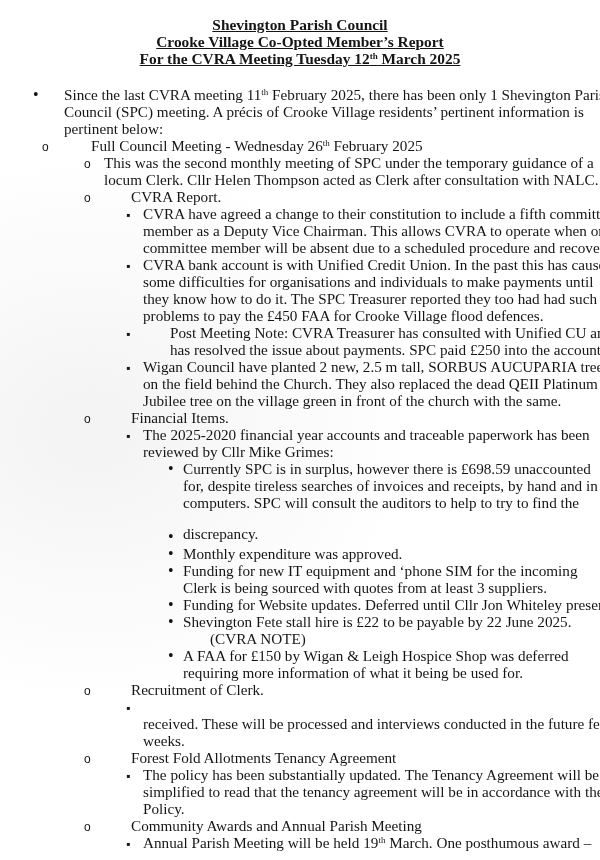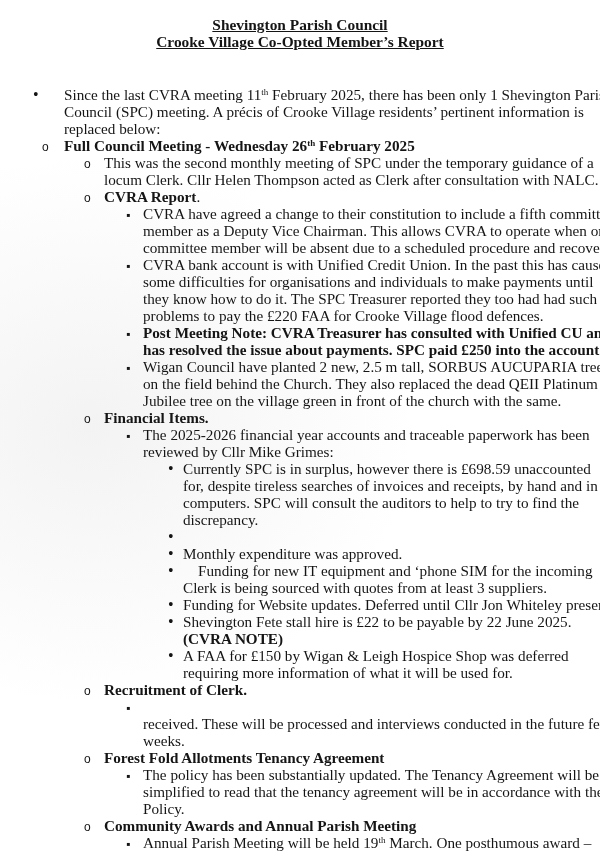--- a/index.html
+++ b/index.html
@@ -3,102 +3,103 @@
 <meta charset="utf-8">
 <style>
   html, body { margin:0; padding:0; background:#ffffff; }
   body { width:600px; height:860px; overflow:hidden; position:relative;
          font-family:"Liberation Serif", serif; font-size:15.2px; color:#151515; }
   .page { position:absolute; left:0; top:0; width:600px; height:860px;
           background: radial-gradient(ellipse at 15% 50%, #f3f3f3 0%, #ffffff 45%), #fff; }
   .title { position:absolute; left:0; width:600px; text-align:center; font-weight:bold;
            text-decoration:underline; font-size:15.4px; line-height:16.5px; }
   .line { position:absolute; white-space:nowrap; line-height:17px; }
-  .b { font-weight:bold; }
+  .b { font-weight:normal;margin-left:27px; }
   sup { font-size:9px; line-height:0; vertical-align:5px; }
   .mark { position:absolute; line-height:17px; }
   .dot::before { content:"\2022"; font-size:16px; }
   .circ::before { content:"o"; font-family:"Liberation Sans", sans-serif; font-size:12px; }
   .sq::before { content:"\25AA"; font-size:12px; }
 </style>
 </head>
 <body>
 
 <div class="page">
 
   <div class="title" style="top:17px">Shevington Parish Council</div>
   <div class="title" style="top:34px">Crooke Village Co-Opted Member’s Report</div>
+  <div class="title" style="top:51px"><span>For the  CVRA Meeting Tuesday 12</span><sup>th</sup><span> March 2025</span></div>
 
   <span class="mark dot" style="left:33px;top:86px"></span>
   <div class="line" style="left:64px;top:86px"><span>Since the last CVRA meeting 11</span><sup>th</sup><span> February 2025, there has been only 1 Shevington Parish</span></div>
   <div class="line" style="left:64px;top:103px">Council (SPC) meeting. A précis of Crooke Village residents’ pertinent information is</div>
-  <div class="line" style="left:64px;top:120px">replaced below:</div>
+  <div class="line" style="left:64px;top:120px">pertinent below:</div>
 
   <span class="mark circ" style="left:42px;top:137px"></span>
   <div class="line b" style="left:64px;top:137px"><span>Full Council Meeting - Wednesday 26</span><sup>th</sup><span> February 2025</span></div>
 
   <span class="mark circ" style="left:84px;top:154px"></span>
   <div class="line" style="left:104px;top:171px">locum Clerk. Cllr Helen Thompson acted as Clerk after consultation with NALC.</div>
   <div class="line" style="left:104px;top:154px">This was the second monthly meeting of SPC under the temporary guidance of a</div>
 
   <span class="mark circ" style="left:84px;top:188px"></span>
   <div class="line" style="left:104px;top:188px"><span class="b">CVRA Report</span><span>.</span></div>
 
   <span class="mark sq" style="left:126px;top:205px"></span>
   <div class="line" style="left:143px;top:205px">CVRA have agreed a change to their constitution to include a fifth committee</div>
   <div class="line" style="left:143px;top:222px">member as a Deputy Vice Chairman. This allows CVRA to operate when one</div>
   <div class="line" style="left:143px;top:239px">committee member will be absent due to a scheduled procedure and recovery.</div>
 
   <span class="mark sq" style="left:126px;top:256px"></span>
   <div class="line" style="left:143px;top:256px">CVRA bank account is with Unified Credit Union. In the past this has caused</div>
   <div class="line" style="left:143px;top:290px">they know how to do it. The SPC Treasurer reported they too had had such</div>
   <div class="line" style="left:143px;top:273px">some difficulties for organisations and individuals to make payments until</div>
-  <div class="line" style="left:143px;top:307px">problems to pay the £220 FAA for Crooke Village flood defences.</div>
+  <div class="line" style="left:143px;top:307px">problems to pay the £450 FAA for Crooke Village flood defences.</div>
 
   <span class="mark sq" style="left:126px;top:324px"></span>
   <div class="line b" style="left:143px;top:324px">Post Meeting Note: CVRA Treasurer has consulted with Unified CU and</div>
   <div class="line b" style="left:143px;top:341px">has resolved the issue about payments. SPC paid £250 into the account.</div>
 
   <span class="mark sq" style="left:126px;top:358px"></span>
   <div class="line" style="left:143px;top:358px">Wigan Council have planted 2 new, 2.5 m tall, SORBUS AUCUPARIA trees</div>
   <div class="line" style="left:143px;top:375px">on the field behind the Church. They also replaced the dead QEII Platinum</div>
   <div class="line" style="left:143px;top:392px">Jubilee tree on the village green in front of the church with the same.</div>
 
   <span class="mark circ" style="left:84px;top:409px"></span>
   <div class="line b" style="left:104px;top:409px">Financial Items.</div>
 
   <span class="mark sq" style="left:126px;top:426px"></span>
-  <div class="line" style="left:143px;top:426px">The 2025-2026 financial year accounts and traceable paperwork has been</div>
+  <div class="line" style="left:143px;top:426px">The 2025-2020 financial year accounts and traceable paperwork has been</div>
   <div class="line" style="left:143px;top:443px">reviewed by Cllr Mike Grimes:</div>
 
   <span class="mark dot" style="left:168px;top:460px"></span>
   <div class="line" style="left:183px;top:460px">Currently SPC is in surplus, however there is £698.59 unaccounted</div>
   <div class="line" style="left:183px;top:477px">for, despite tireless searches of invoices and receipts, by hand and in</div>
   <div class="line" style="left:183px;top:494px">computers. SPC will consult the auditors to help to try to find the</div>
-  <div class="line" style="left:183px;top:511px">discrepancy.</div>
+  <div class="line" style="left:183px;top:525px">discrepancy.</div>
 
   <span class="mark dot" style="left:168px;top:528px"></span>
 
   <span class="mark dot" style="left:168px;top:545px"></span>
   <div class="line" style="left:183px;top:545px">Monthly expenditure was approved.</div>
 
   <span class="mark dot" style="left:168px;top:562px"></span>
-  <div class="line" style="left:198px;top:562px">Funding for new IT equipment and ‘phone SIM for the incoming</div>
+  <div class="line" style="left:183px;top:562px">Funding for new IT equipment and ‘phone SIM for the incoming</div>
   <div class="line" style="left:183px;top:579px">Clerk is being sourced with quotes from at least 3 suppliers.</div>
 
   <span class="mark dot" style="left:168px;top:596px"></span>
   <div class="line" style="left:183px;top:596px">Funding for Website updates. Deferred until Cllr Jon Whiteley present</div>
 
   <span class="mark dot" style="left:168px;top:613px"></span>
   <div class="line" style="left:183px;top:613px">Shevington Fete stall hire is £22 to be payable by 22 June 2025.</div>
   <div class="line b" style="left:183px;top:630px">(CVRA NOTE)</div>
 
   <span class="mark dot" style="left:168px;top:647px"></span>
   <div class="line" style="left:183px;top:647px">A FAA for £150 by Wigan &amp; Leigh Hospice Shop was deferred</div>
-  <div class="line" style="left:183px;top:664px">requiring more information of what it will be used for.</div>
+  <div class="line" style="left:183px;top:664px">requiring more information of what it being be used for.</div>
 
   <span class="mark circ" style="left:84px;top:681px"></span>
   <div class="line b" style="left:104px;top:681px">Recruitment of Clerk.</div>
   <span class="mark sq" style="left:126px;top:698px"></span>
   <div class="line" style="left:143px;top:715px">received. These will be processed and interviews conducted in the future few</div>
   <div class="line" style="left:143px;top:732px">weeks.</div>
 
   <span class="mark circ" style="left:84px;top:749px"></span>
   <div class="line b" style="left:104px;top:749px">Forest Fold Allotments Tenancy Agreement</div>
   <span class="mark sq" style="left:126px;top:766px"></span>

